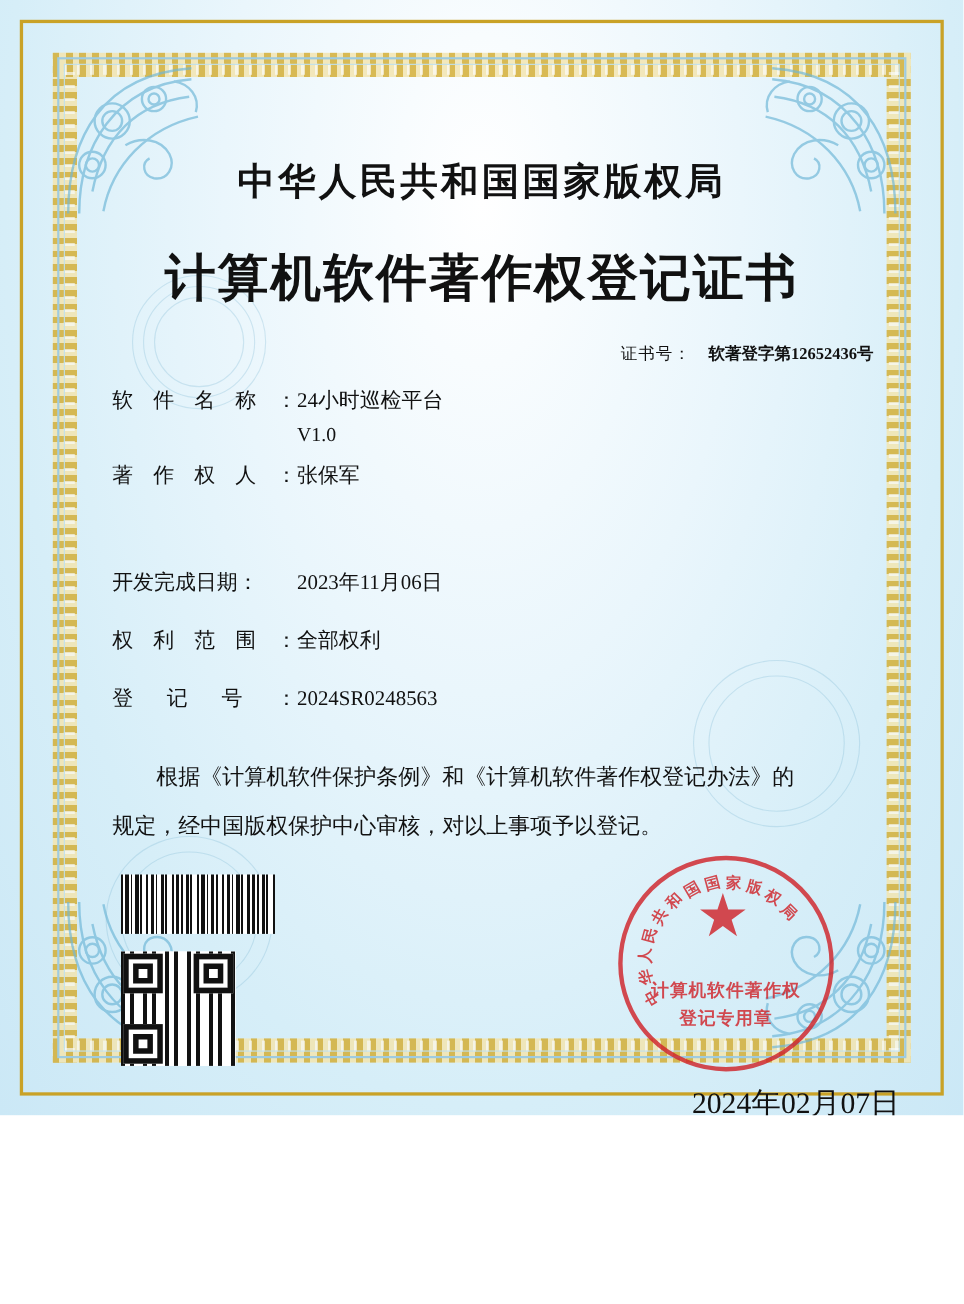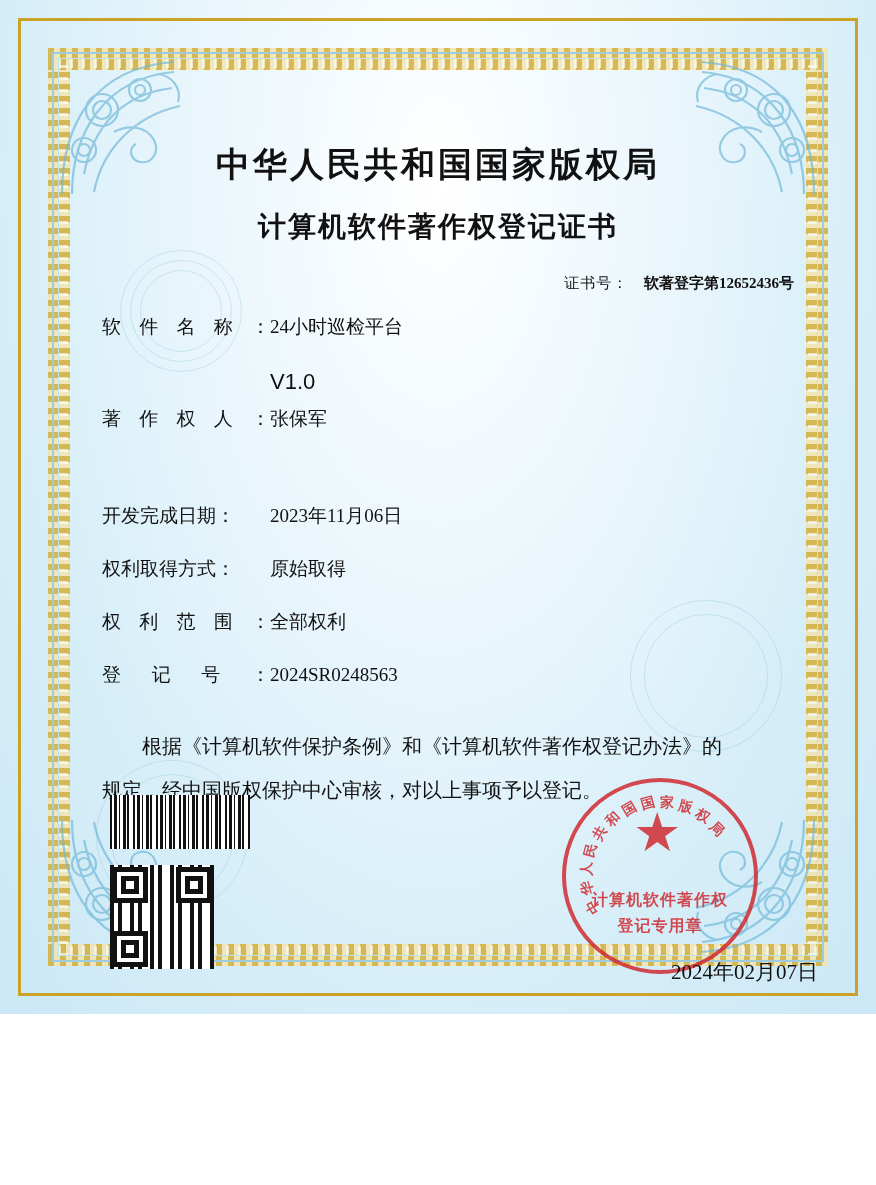--- a/index.html
+++ b/index.html
@@ -97,25 +97,25 @@
   .title-issuer {
     text-align: center;
     font-size: 34px;
     font-weight: bold;
     letter-spacing: 3px;
     color: #111;
     margin-top: 72px;
   }
   .title-main {
     text-align: center;
-    font-size: 28px;
+    font-size: 46px;
     font-weight: bold;
     letter-spacing: 2px;
     color: #111;
-    margin-top: 20px;
+    margin-top: 34px;
   }
   .cert-no {
     text-align: right;
     margin-top: 28px;
     padding-right: 10px;
     font-size: 15px;
     color: #111;
   }
   .cert-no .lbl { letter-spacing: 1px; }
   .cert-no .val { font-weight: bold; margin-left: 12px; }
@@ -141,21 +141,21 @@
     font-size: 19px;
     color: #111;
     line-height: 31px;
   }
   .k.spread {
     display: flex;
     justify-content: space-between;
   }
   .k.spread span:last-child { margin-left: 0; }
   .v .sub { display: block; }
-  .v .ver { display: block; font-family: Liberation Sans, sans-serif; font-size: 22px; margin-top: 24px; }
+  .v .ver { display: block; font-family: Liberation Serif, serif; font-size: 18px; }
 
   .gap-big { height: 44px; }
 
   .row.sp { margin-bottom: 22px; }
 
   .statement {
     margin-top: 34px;
     padding: 0 14px 0 30px;
     font-size: 20px;
     line-height: 44px;
@@ -247,22 +247,22 @@
     font-size: 16px;
     font-weight: bold;
     letter-spacing: 1px;
   }
   .seal .l1 { top: 108px; }
   .seal .l2 { top: 134px; }
 
   .issue-date {
     position: absolute;
     right: 58px;
-    top: 958px;
-    font-size: 21px;
+    top: 985px;
+    font-size: 27px;
     color: #111;
   }
 </style>
 </head>
 <body>
 
 <div class="page">
 
   <div class="border-outer"></div>
   <div class="border-greek"></div>
@@ -380,24 +380,20 @@
       </div>
 
       <div class="gap-big"></div>
 
       <div class="row sp">
         <div class="k">开发完成日期：</div>
         <div class="v">2023年11月06日</div>
       </div>
 
 
-      <div class="row sp">
-        <div class="k">权利取得方式：</div>
-        <div class="v">原始取得</div>
-      </div>
 
       <div class="row sp">
         <div class="k spread">
           <span>权</span>
           <span>利</span>
           <span>范</span>
           <span>围</span>
           <span>：</span>
         </div>
         <div class="v">全部权利</div>

